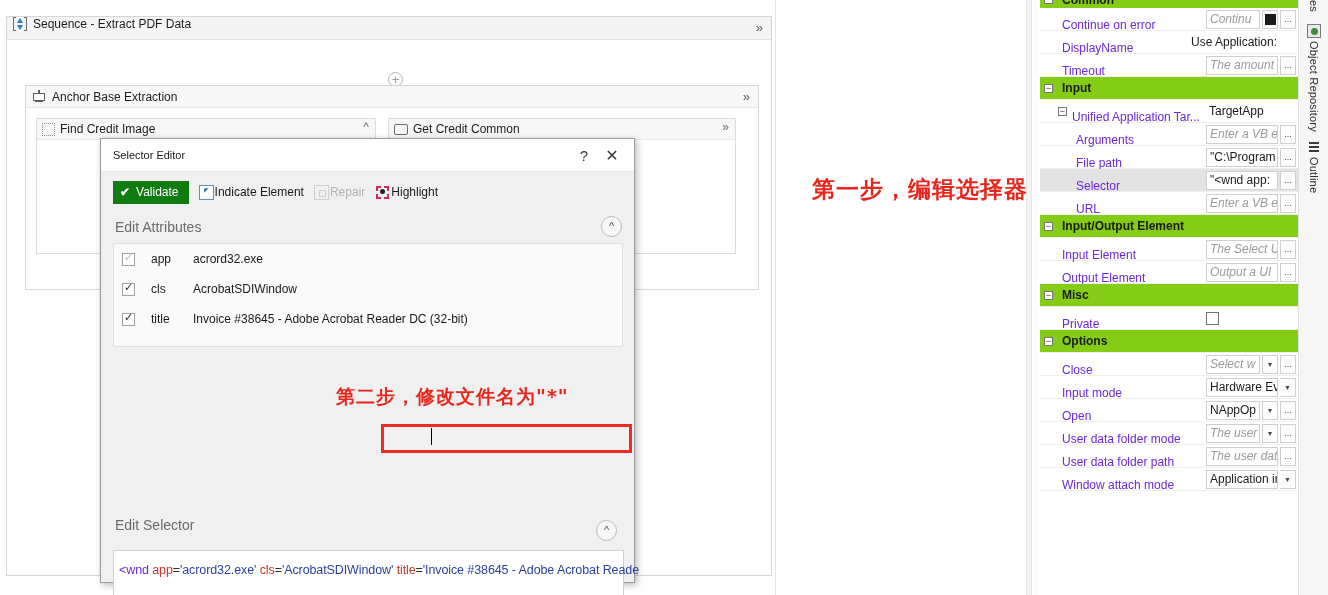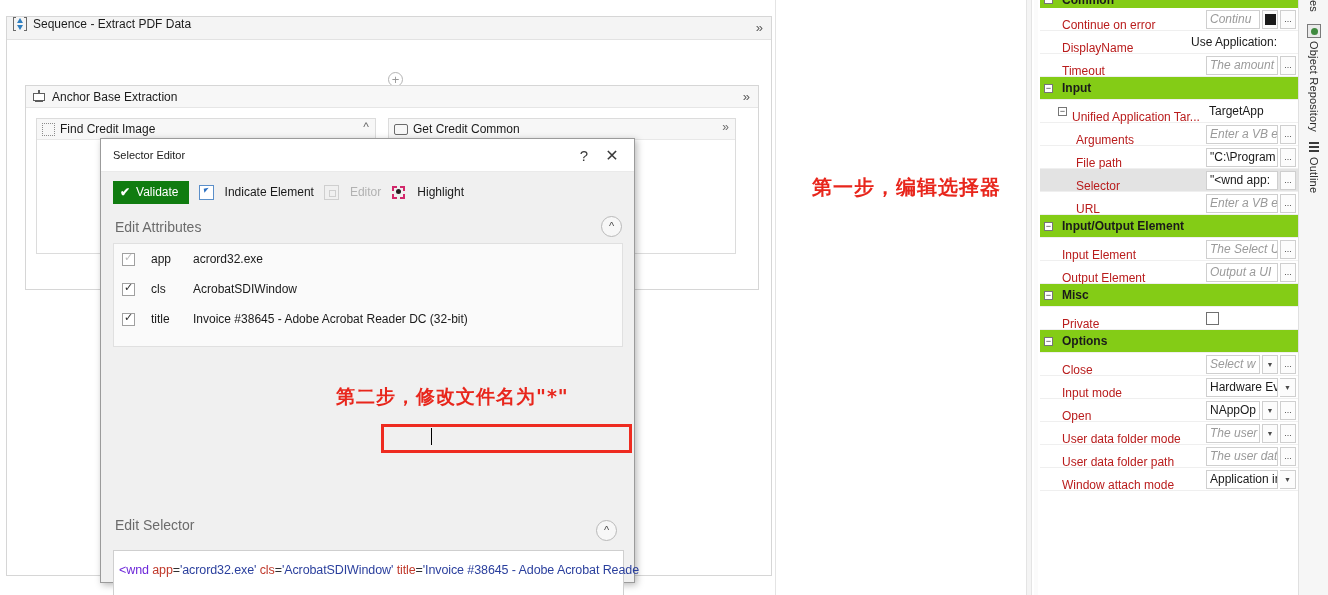--- a/index.html
+++ b/index.html
@@ -105,21 +105,21 @@
   .dlg-btn { width: 28px; height: 28px; display: flex; align-items: center; justify-content: center;
              color: #3a3a3a; font-size: 15px; }
   .dlg-btn.close { font-size: 16px; }
 
   .toolbar { height: 40px; display: flex; align-items: center; padding: 0 12px; gap: 10px; background: #f0f0f0;}
   .btn-validate {
     background: #107c10; color: #fff; height: 23px; padding: 0 10px 0 7px;
     display: flex; align-items: center; gap: 6px; font-size: 12px;
   }
   .btn-validate .ck { font-size: 12px; font-weight: bold; }
-  .tb-item { display: flex; align-items: center; gap: 11px; font-size: 12px; color: #1a1a1a; }
+  .tb-item { display: flex; align-items: center; gap: 1px; font-size: 12px; color: #1a1a1a; }
   .tb-item.disabled { color: #b2b2b2; }
   .ico-indicate { width: 15px; height: 15px; border: 1px solid #5b8fc9; position: relative; background: #fff; flex:none;}
   .ico-indicate:after {
     content: ""; position: absolute; left: 4px; top: 2px; width: 0; height: 0;
     border-left: 5px solid #2a6fc0; border-bottom: 4px solid transparent; border-right: 3px solid transparent;
     transform: rotate(-10deg);
   }
   .ico-repair { width: 15px; height: 15px; border: 1px solid #cfcfcf; position: relative; flex:none;}
   .ico-repair:after { content:""; position:absolute; left:4px; top:4px; width:5px; height:5px; border:1px solid #cfcfcf; }
   .ico-highlight { width: 15px; height: 15px; position: relative; flex:none; }
@@ -168,39 +168,39 @@
     letter-spacing: -0.1px;
   }
   .sel-text .tag { color: #6d28d9; }
   .sel-text .attr { color: #c0392b; }
   .sel-text .val { color: #2a3f9d; }
   .sel-text .eq { color: #303030; }
 
   
   .cn-note {
     position: absolute; color: #e8261c; font-family: "DejaVu Sans", sans-serif;
-    font-size: 20px; font-weight: 700; white-space: nowrap; letter-spacing: 1px;
+    font-size: 23px; font-weight: 700; white-space: nowrap; letter-spacing: 1px;
   }
   #note1 { left: 812px; top: 174px; }
   #note2 { left: 336px; top: 384px; font-size: 19px; }
   .red-box { position: absolute; border: 3px solid #ee2b20; }
   #redbox-selsub { left: 381px; top: 424px; width: 251px; height: 29px; }
   #redbox-prop   { left: 1046px; top: 170px; width: 266px; height: 33px; }
 
   
   #props {
     position: absolute; left: 1040px; top: 0; width: 258px; height: 595px;
     background: #ffffff; font-size: 12px;
   }
   .p-splitter { position: absolute; left: 1026px; top: 0; width: 6px; height: 595px; background: #f4f4f4; border-left:1px solid #e4e4e4; border-right:1px solid #e4e4e4;}
   .p-splitter2 { position: absolute; left: 1034px; top: 0; width: 4px; height: 595px; background: #fbfbfb; }
 
   .p-row { display: flex; align-items: center; height: 23px; border-bottom: 1px solid #efefef; }
   .p-row.group { background: #84cc16; }
-  .p-name { flex: 1; padding-left: 22px; color: #b91c1c; white-space: nowrap; overflow: hidden; margin-top: 12px; }
+  .p-name { flex: 1; padding-left: 22px; color: #6d28d9; white-space: nowrap; overflow: hidden; margin-top: 12px; }
   .p-name.indent2 { padding-left: 36px; }
   .p-val { width: 92px; display: flex; align-items: center; gap: 2px; padding-right: 2px; }
   .p-field {
     flex: 1; height: 19px; border: 1px solid #cfcfcf; background: #fff;
     display: flex; align-items: center; padding: 0 3px; overflow: hidden; white-space: nowrap;
   }
   .p-field.plain { border: none; background: transparent; }
   .p-field.ph { color: #9a9a9a; font-style: italic; }
   .p-aux { width: 16px; height: 19px; border: 1px solid #cfcfcf; background: #fcfcfc;
            font-size: 9px; color: #4a4a4a; display: flex; align-items: center; justify-content: center; flex: none; }
@@ -311,21 +311,21 @@
       <span class="btn-validate">
         <span class="ck">✔</span>
         <span>Validate</span>
       </span>
       <span class="tb-item">
         <span class="ico-indicate"></span>
         <span>Indicate Element</span>
       </span>
       <span class="tb-item disabled">
         <span class="ico-repair"></span>
-        <span>Editor</span>
+        <span>Repair</span>
       </span>
       <span class="tb-item">
         <span class="ico-highlight">
           <span class="k1"></span>
             <span class="k2"></span>
             <span class="k3"></span>
             <span class="k4"></span>
             <span class="c"></span>
         </span>
         <span>Highlight</span>

